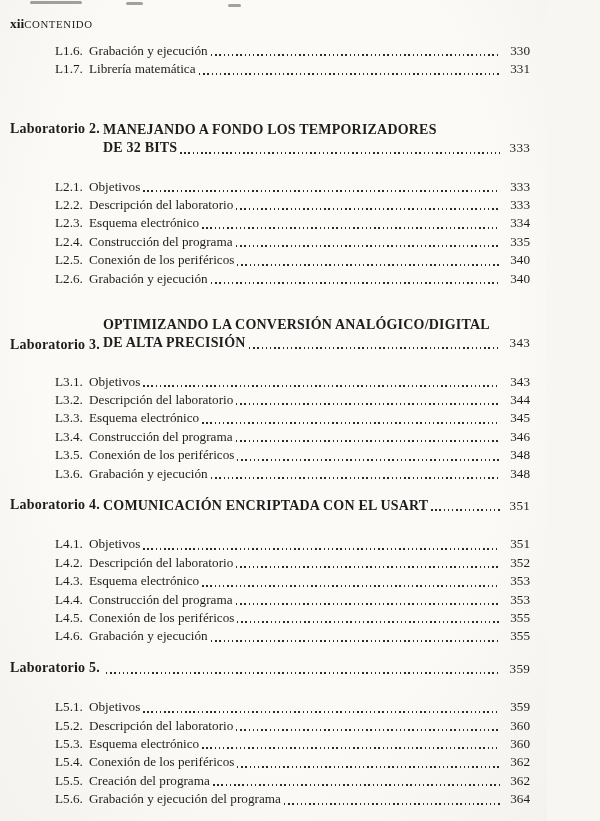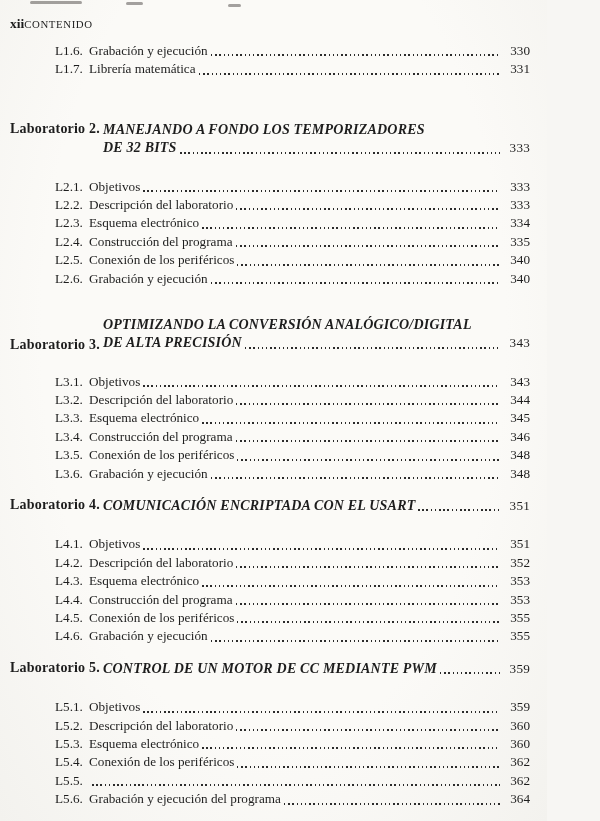--- a/index.html
+++ b/index.html
@@ -33,21 +33,21 @@
   .section-heading {
     display: flex;
     font-weight: bold;
     font-size: 14px;
     letter-spacing: 0.2px;
     margin-bottom: 20px;
   }
   .section-label { flex: none; width: 93px; white-space: nowrap; }
   .section-title { flex: 1; min-width: 0; }
   .heading-line { display: flex; align-items: baseline; height: 18.4px; line-height: 18.4px; }
-  .heading-text { flex: none; white-space: nowrap; font-style: italic; }
+  .heading-text { flex: none; white-space: nowrap; }
 
   
   .entry {
     display: flex; align-items: flex-start;
     height: 18.4px; line-height: 18.4px;
     padding-left: 45px;
     font-size: 13.2px;
   }
   .entry-num { flex: none; width: 34px; white-space: nowrap; }
   .entry-title { flex: none; white-space: nowrap; }
@@ -282,21 +282,20 @@
     <span class="pagenum">355</span>
   </div>
 </div>
   </section>
 
   <section class="toc-section">
     <div class="section-heading">
       <span class="section-label">Laboratorio 5.</span>
       <div class="section-title">
             <div class="heading-line">
-              <span class="heading-text">CONTROL DE UN MOTOR DE CC MEDIANTE PWM</span>
               <span class="leader"></span>
               <span class="pagenum">359</span>
             </div>
           </div>
     </div>
     <div class="entries">
   <div class="entry">
     <span class="entry-num">L5.1.</span>
     <span class="entry-title">Objetivos</span>
     <span class="leader"></span>
@@ -319,20 +318,21 @@
 
   <div class="entry">
     <span class="entry-num">L5.4.</span>
     <span class="entry-title">Conexión de los periféricos</span>
     <span class="leader"></span>
     <span class="pagenum">362</span>
   </div>
 
   <div class="entry">
     <span class="entry-num">L5.5.</span>
+    <span class="entry-title">Creación del programa</span>
     <span class="leader"></span>
     <span class="pagenum">362</span>
   </div>
 
   <div class="entry">
     <span class="entry-num">L5.6.</span>
     <span class="entry-title">Grabación y ejecución del programa</span>
     <span class="leader"></span>
     <span class="pagenum">364</span>
   </div>

